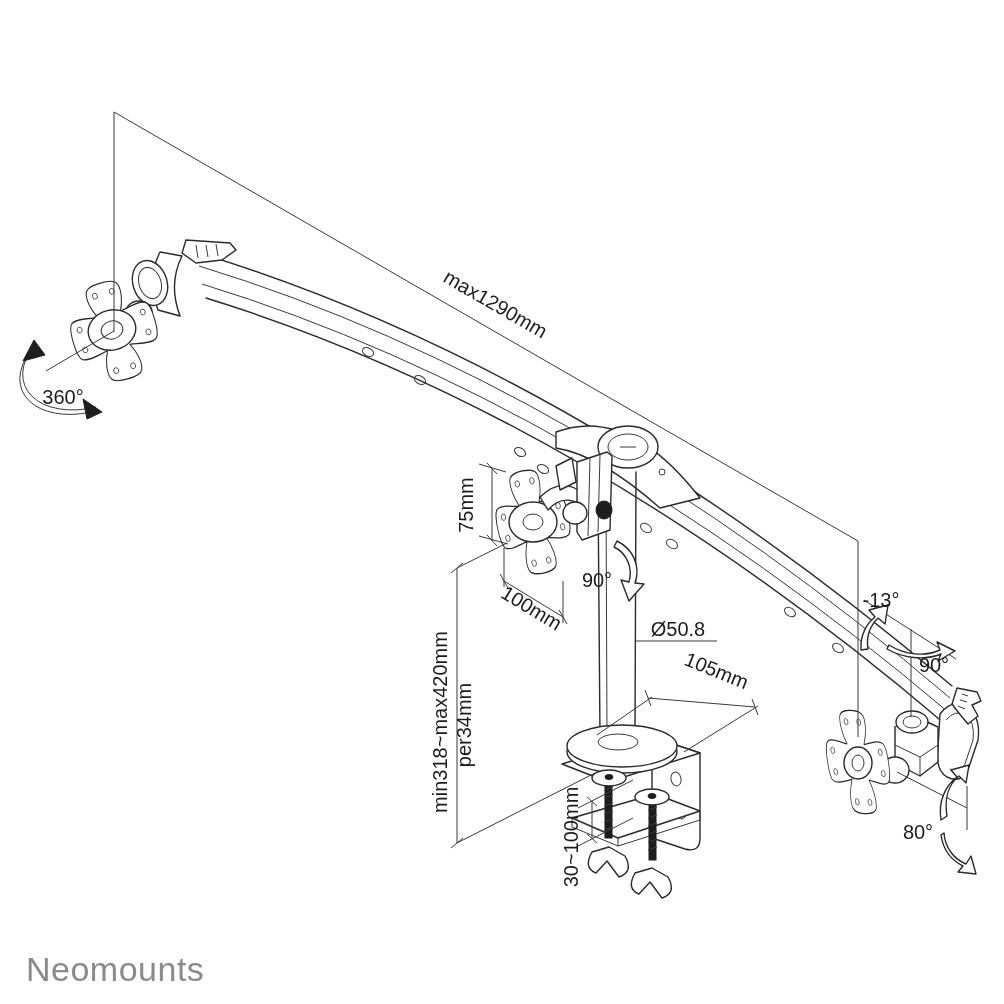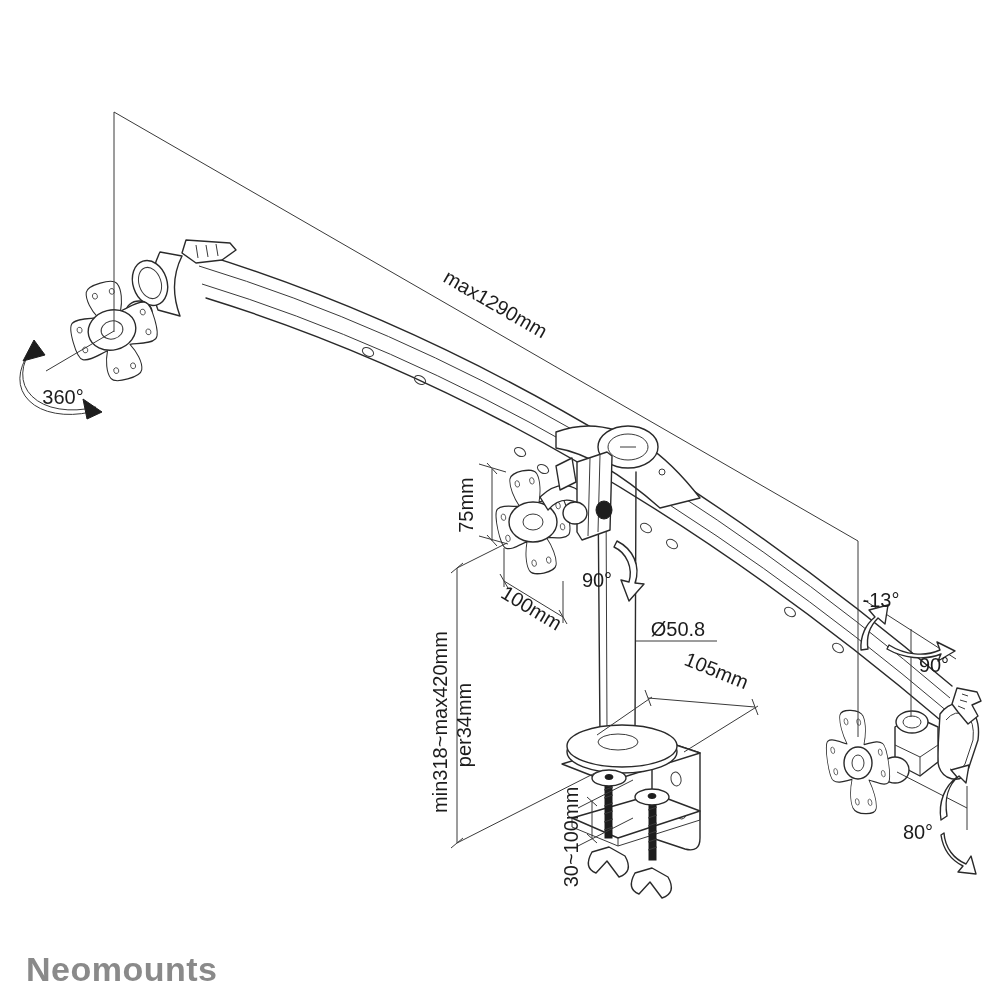--- a/index.html
+++ b/index.html
@@ -5,21 +5,21 @@
   html,body{margin:0;padding:0;background:#fff;}
   .stage{position:relative;width:1004px;height:1004px;background:#ffffff;overflow:hidden;
          font-family:"Liberation Sans",sans-serif;}
   svg{position:absolute;left:0;top:0;}
   svg .ln{fill:none;stroke:#2a2a2a;stroke-width:1.4;stroke-linejoin:round;stroke-linecap:round;}
   svg .thin{fill:none;stroke:#3a3a3a;stroke-width:1;}
   svg .wht{fill:#ffffff;stroke:#2a2a2a;stroke-width:1.4;stroke-linejoin:round;}
   svg .dk{fill:#1d1d1d;stroke:#1d1d1d;}
   svg .dim{fill:none;stroke:#3a3a3a;stroke-width:1;}
   svg text{fill:#1c1c1c;font-size:20px;font-family:"Liberation Sans",sans-serif;}
-  .logo{position:absolute;left:26px;top:950px;font-size:34px;font-weight:700;
+  .logo{position:absolute;left:26px;top:950px;font-size:34px;font-weight:400;
         color:#8a8a8a;letter-spacing:0.5px;}
 </style>
 </head>
 <body>
 
 <div class="stage">
 <svg width="1004" height="1004" viewBox="0 0 1004 1004">
 
   <g>
     <path class="ln" d="M196,252 Q578,368 952,686"></path>

